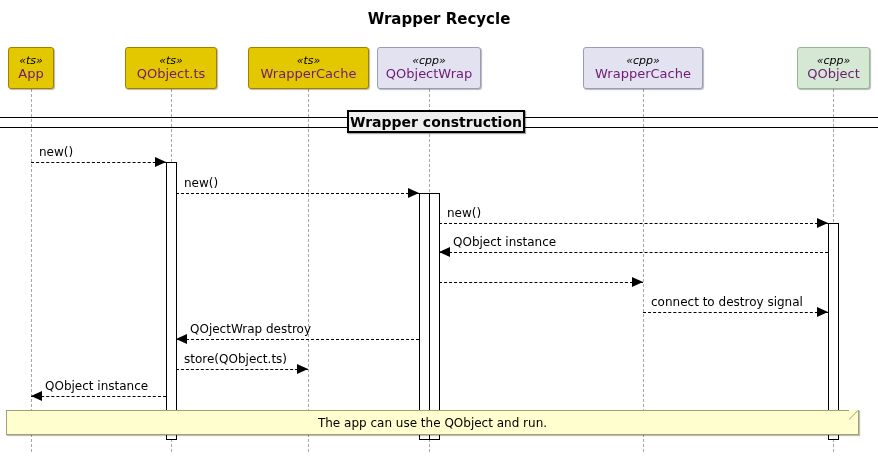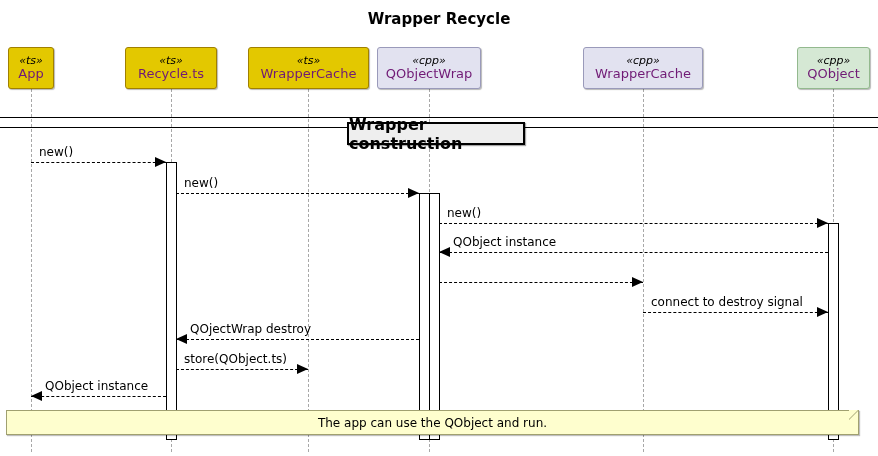--- a/index.html
+++ b/index.html
@@ -78,25 +78,24 @@
     border-top: 1px solid #000000;
   }
   .divider-box {
     position: absolute;
     box-sizing: border-box;
     background: #EEEEEE;
     border: 2px solid #000000;
     display: flex;
     align-items: center;
     justify-content: center;
-    font-size: 16px;
+    font-size: 14px;
     font-weight: bold;
     color: #000000;
     box-shadow: 1px 1px 1px rgba(0,0,0,0.35);
-    margin-top: 12px;
   }
 
   .msg-line {
     position: absolute;
     height: 0;
     border-top: 1px dashed #000000;
   }
   .msg-label {
     position: absolute;
     font-size: 12px;
@@ -163,21 +162,21 @@
     <div class="activation" style="left: 166px; top: 162px; width: 11px; height: 278px;"></div>
     <div class="activation" style="left: 419px; top: 193px; width: 11px; height: 247px;"></div>
     <div class="activation" style="left: 429px; top: 193px; width: 11px; height: 247px;"></div>
     <div class="activation" style="left: 828px; top: 223px; width: 11px; height: 217px;"></div>
     <div class="participant p-ts" style="left: 8px; top: 47px; width: 46px; height: 42px;">
       <span class="stereo">«ts»</span>
       <span class="pname">App</span>
     </div>
     <div class="participant p-ts" style="left: 125px; top: 47px; width: 92px; height: 42px;">
       <span class="stereo">«ts»</span>
-      <span class="pname">Recycle.ts</span>
+      <span class="pname">QObject.ts</span>
     </div>
     <div class="participant p-ts" style="left: 248px; top: 47px; width: 121px; height: 42px;">
       <span class="stereo">«ts»</span>
       <span class="pname">WrapperCache</span>
     </div>
     <div class="participant p-cpp" style="left: 377px; top: 47px; width: 104px; height: 42px;">
       <span class="stereo">«cpp»</span>
       <span class="pname">QObjectWrap</span>
     </div>
     <div class="participant p-cpp" style="left: 583px; top: 47px; width: 120px; height: 42px;">

